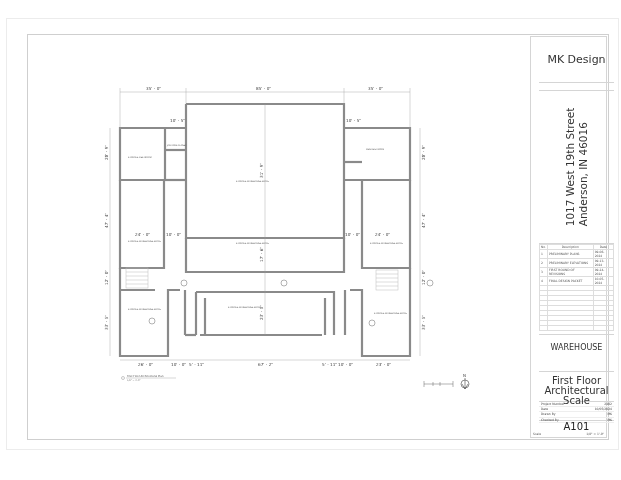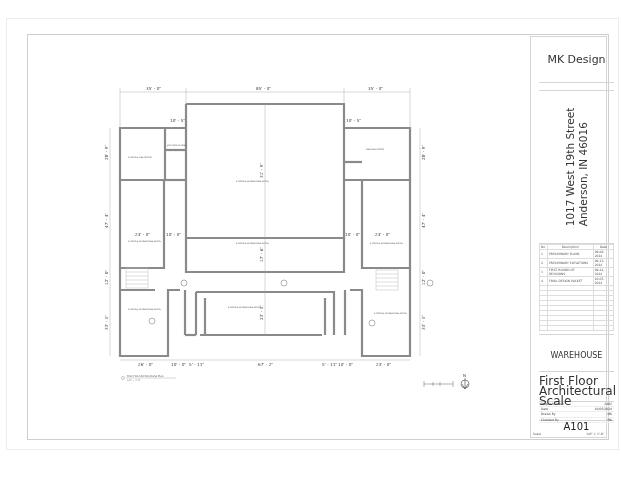--- a/index.html
+++ b/index.html
@@ -8,22 +8,22 @@
   .frame{position:absolute;left:27px;top:34px;width:580px;height:404px;border:1px solid #cfcfcf;}
   .tb{position:absolute;left:530px;top:36px;width:75px;height:400px;border:1px solid #d5d5d5;background:#fff;}
   .tb-cell{position:absolute;left:8px;width:75px;border-bottom:1px solid #d5d5d5;}
   .firm{top:0;height:45px;display:flex;align-items:center;justify-content:center;font-size:11px;color:#333;}
   .gap{top:45px;height:8px;}
   .addr{top:54px;height:152px;}
   .addr-text{position:absolute;left:50%;top:50%;transform:translate(-50%,-50%) rotate(-90deg);white-space:nowrap;font-size:10.5px;color:#333;line-height:13px;text-align:left;}
   .rev{top:207px;height:90px;font-size:3px;color:#555;}
   .rev table{width:100%;border-collapse:collapse;}
   .rev td,.rev th{border:1px solid #ddd;height:4px;padding:0 1px;font-weight:normal;}
-  .proj{top:298px;height:37px;display:flex;align-items:flex-end;justify-content:center;font-size:8px;color:#333;padding-bottom:11px;box-sizing:border-box;}
-  .sheetname{top:335px;height:30px;text-align:left;font-size:12px;color:#333;line-height:10px;padding-top:4px;box-sizing:border-box;}
+  .proj{top:298px;height:37px;display:flex;align-items:flex-end;justify-content:center;font-size:8px;color:#333;padding-bottom:19px;box-sizing:border-box;}
+  .sheetname{top:335px;height:30px;text-align:center;font-size:10px;color:#333;line-height:10px;padding-top:4px;box-sizing:border-box;}
   .meta{top:365px;height:18px;font-size:3px;color:#444;}
   .meta .row{display:flex;justify-content:space-between;padding:0 2px;border-bottom:1px solid #eee;height:4.2px;line-height:4.2px;}
   .sheetnum{top:383px;height:14px;text-align:center;font-size:10px;color:#222;line-height:14px;border-bottom:none;}
   .scale{position:absolute;left:2px;right:2px;bottom:1px;font-size:3px;color:#555;display:flex;justify-content:space-between;}
   svg.plan{position:absolute;left:0;top:0;}
   .dim{font-size:4.2px;fill:#444;font-family:"DejaVu Sans",sans-serif;}
   .rl{font-size:2.2px;fill:#555;font-family:"DejaVu Sans",sans-serif;}
 </style>
 </head>
 <body>

